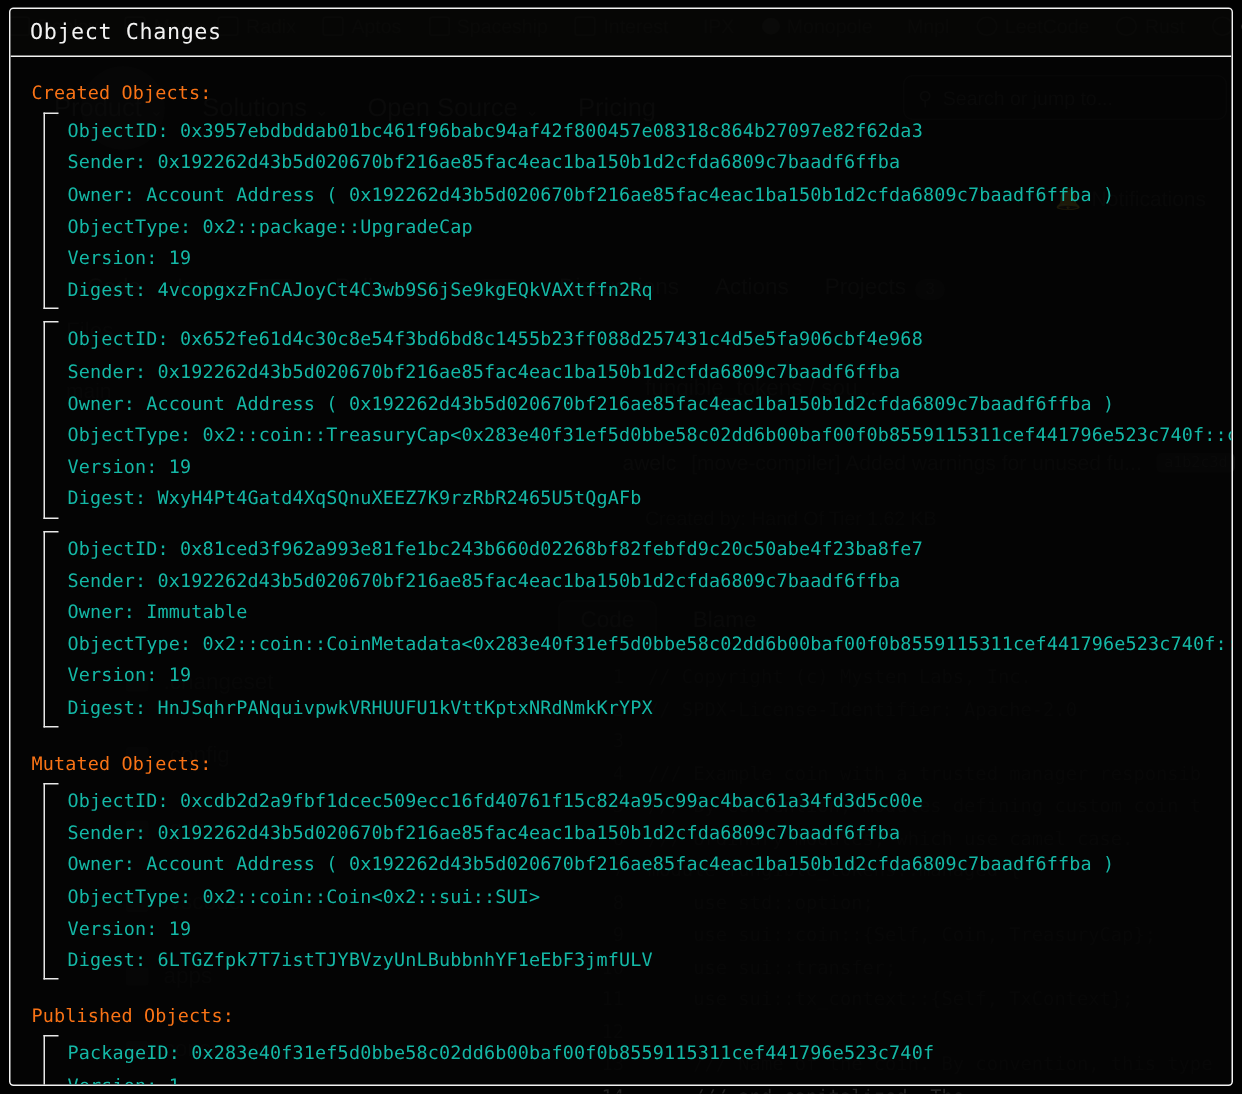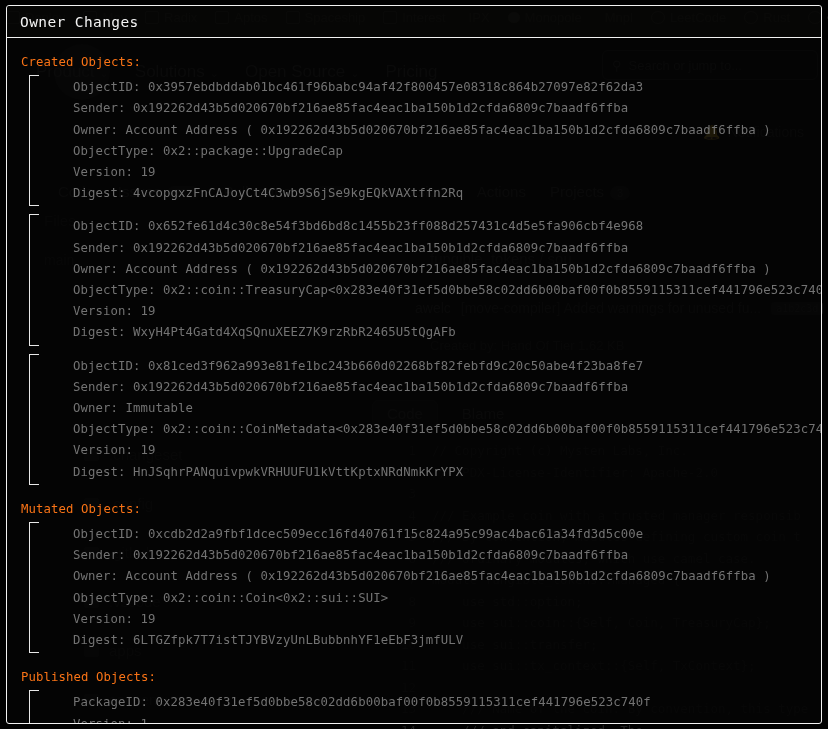--- a/index.html
+++ b/index.html
@@ -129,21 +129,21 @@
     position:relative;
     margin:0 0 8px 22px;
     padding:2px 0 2px 16px;
   }
   .obj-block::before{
     content:"";position:absolute;left:0;top:0;bottom:0;width:9px;
     border-left:1.5px solid #e8e8e8;
     border-top:1.5px solid #e8e8e8;
     border-bottom:1.5px solid #e8e8e8;
   }
-  .obj-line{color:#737373;margin-left:28px;}
+  .obj-line{color:#14b8a6;}
   .gap-sm{height:6px;}
 </style>
 </head>
 <body>
 
 <div id="bg">
 
   <div class="bg-bookmarks">
       <div class="bg-bm">
         <span class="bm-ico"></span>
@@ -283,15 +283,15 @@
         <span class="fico"></span>
         <span>consensus</span>
       </div>
       <div class="item">
         <span>crates</span>
       </div>
     </div>
 </div>
 
 <div id="overlay">
-  <div class="term-title">Owner Changes</div>
+  <div class="term-title">Object Changes</div>
   <div class="term-body" id="term-body"><div class="section-label">Created Objects:</div><div class="obj-block"><div class="obj-line">ObjectID: 0x3957ebdbddab01bc461f96babc94af42f800457e08318c864b27097e82f62da3</div><div class="obj-line">Sender: 0x192262d43b5d020670bf216ae85fac4eac1ba150b1d2cfda6809c7baadf6ffba</div><div class="obj-line">Owner: Account Address ( 0x192262d43b5d020670bf216ae85fac4eac1ba150b1d2cfda6809c7baadf6ffba )</div><div class="obj-line">ObjectType: 0x2::package::UpgradeCap</div><div class="obj-line">Version: 19</div><div class="obj-line">Digest: 4vcopgxzFnCAJoyCt4C3wb9S6jSe9kgEQkVAXtffn2Rq</div></div><div class="obj-block"><div class="obj-line">ObjectID: 0x652fe61d4c30c8e54f3bd6bd8c1455b23ff088d257431c4d5e5fa906cbf4e968</div><div class="obj-line">Sender: 0x192262d43b5d020670bf216ae85fac4eac1ba150b1d2cfda6809c7baadf6ffba</div><div class="obj-line">Owner: Account Address ( 0x192262d43b5d020670bf216ae85fac4eac1ba150b1d2cfda6809c7baadf6ffba )</div><div class="obj-line">ObjectType: 0x2::coin::TreasuryCap&lt;0x283e40f31ef5d0bbe58c02dd6b00baf00f0b8559115311cef441796e523c740f::coin::COIN&gt;</div><div class="obj-line">Version: 19</div><div class="obj-line">Digest: WxyH4Pt4Gatd4XqSQnuXEEZ7K9rzRbR2465U5tQgAFb</div></div><div class="obj-block"><div class="obj-line">ObjectID: 0x81ced3f962a993e81fe1bc243b660d02268bf82febfd9c20c50abe4f23ba8fe7</div><div class="obj-line">Sender: 0x192262d43b5d020670bf216ae85fac4eac1ba150b1d2cfda6809c7baadf6ffba</div><div class="obj-line">Owner: Immutable</div><div class="obj-line">ObjectType: 0x2::coin::CoinMetadata&lt;0x283e40f31ef5d0bbe58c02dd6b00baf00f0b8559115311cef441796e523c740f::coin::COIN&gt;</div><div class="obj-line">Version: 19</div><div class="obj-line">Digest: HnJSqhrPANquivpwkVRHUUFU1kVttKptxNRdNmkKrYPX</div></div><div class="gap-sm"></div><div class="section-label">Mutated Objects:</div><div class="obj-block"><div class="obj-line">ObjectID: 0xcdb2d2a9fbf1dcec509ecc16fd40761f15c824a95c99ac4bac61a34fd3d5c00e</div><div class="obj-line">Sender: 0x192262d43b5d020670bf216ae85fac4eac1ba150b1d2cfda6809c7baadf6ffba</div><div class="obj-line">Owner: Account Address ( 0x192262d43b5d020670bf216ae85fac4eac1ba150b1d2cfda6809c7baadf6ffba )</div><div class="obj-line">ObjectType: 0x2::coin::Coin&lt;0x2::sui::SUI&gt;</div><div class="obj-line">Version: 19</div><div class="obj-line">Digest: 6LTGZfpk7T7istTJYBVzyUnLBubbnhYF1eEbF3jmfULV</div></div><div class="gap-sm"></div><div class="section-label">Published Objects:</div><div class="obj-block"><div class="obj-line">PackageID: 0x283e40f31ef5d0bbe58c02dd6b00baf00f0b8559115311cef441796e523c740f</div><div class="obj-line">Version: 1</div></div></div>
 </div>
 
 </body></html>

